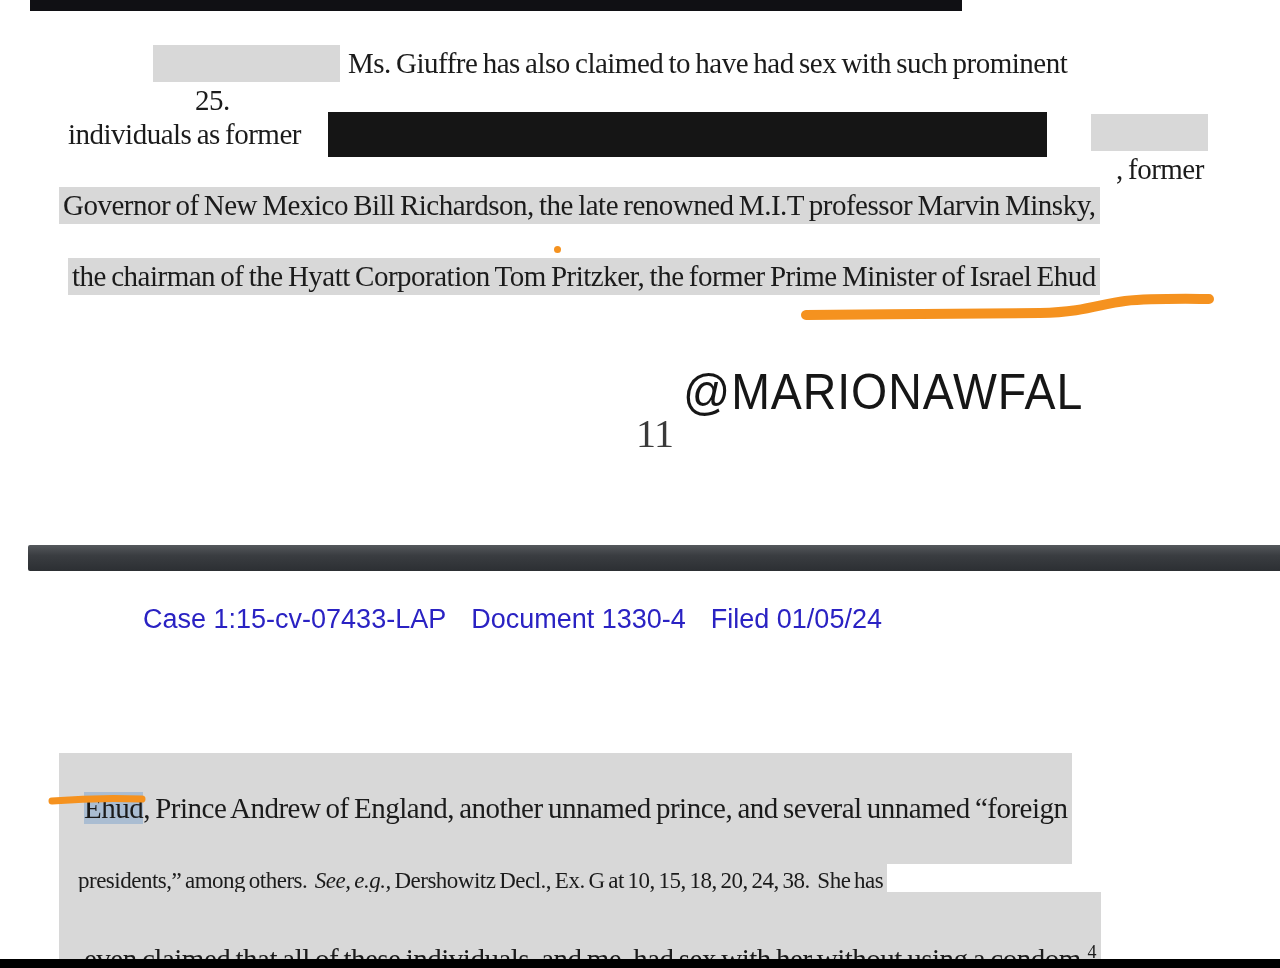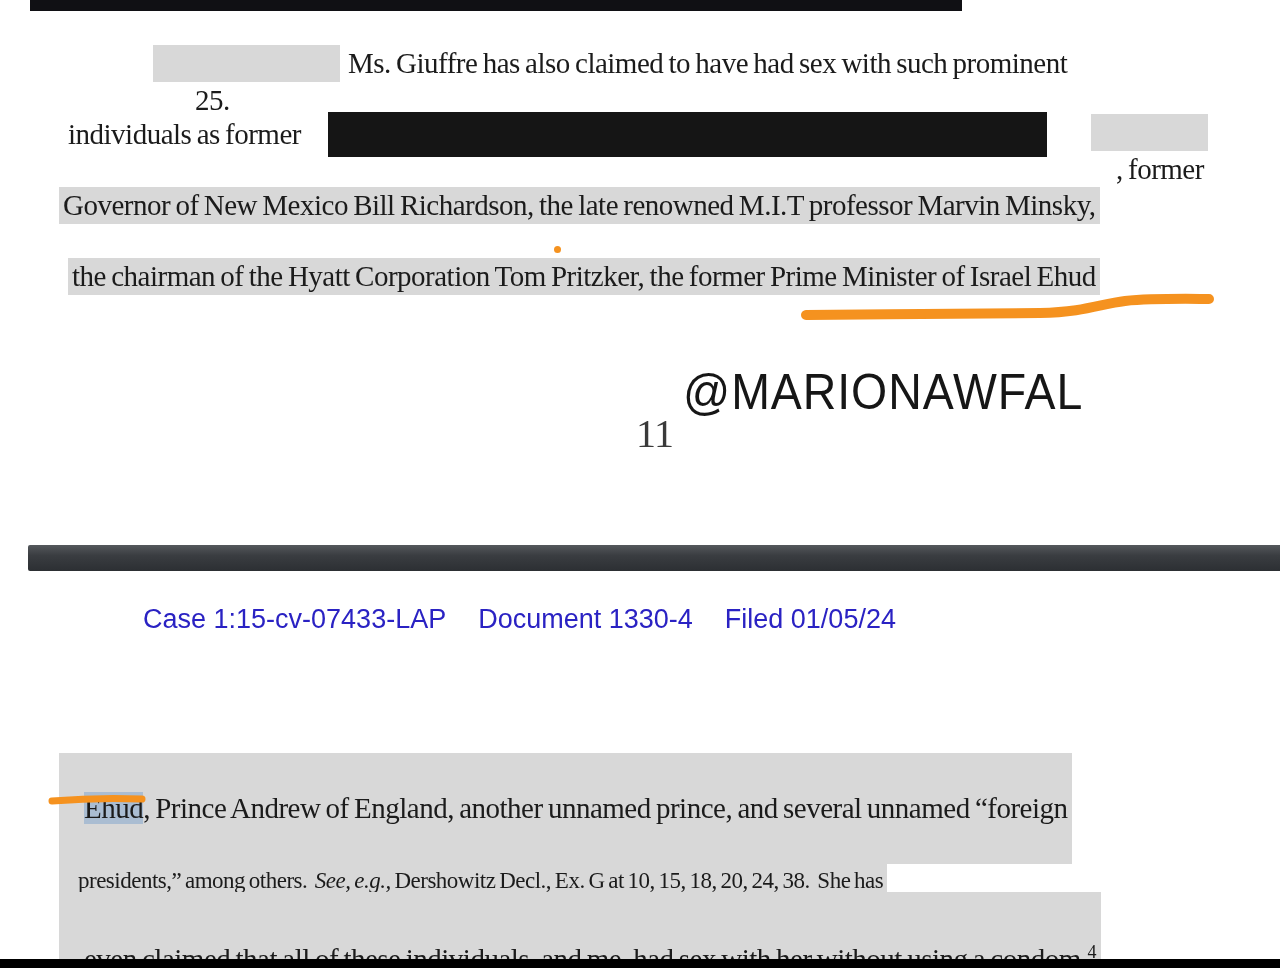--- a/index.html
+++ b/index.html
@@ -24,21 +24,21 @@
   .line3{left:59px;top:187px;}
   .line4{left:68px;top:258px;}
   .b1{left:59px;top:753px;}
   .b2{left:59px;top:825px;font-size:23px;}
   .b3{left:59px;top:892px;line-height:40px;}
   .b3 sup{font-size:18px;letter-spacing:0;}
   .wm{left:683px;top:363px;font-family:"Liberation Sans","DejaVu Sans",sans-serif;
       font-weight:300;font-size:50px;letter-spacing:1px;color:#161616;
       transform:scaleX(0.93);transform-origin:left top;white-space:nowrap;}
   .pgnum{left:636px;top:418px;font-size:40px;color:#3a3a3a;line-height:32px;}
-  .case-line{left:143px;top:604px;display:flex;gap:32px;
+  .case-line{left:143px;top:604px;display:flex;gap:25px;
              font-family:"Liberation Sans","DejaVu Sans",sans-serif;
              font-size:27px;font-weight:500;color:var(--blue,#2a22c3);white-space:nowrap;}
   .orange{color:var(--orange,#f5921f);}
   svg{display:block;}
   .dot{left:554px;top:246px;width:7px;height:7px;border-radius:50%;background:var(--orange,#f5921f);}
   i{letter-spacing:-0.5px;}
 </style>
 </head>
 <body>
 

